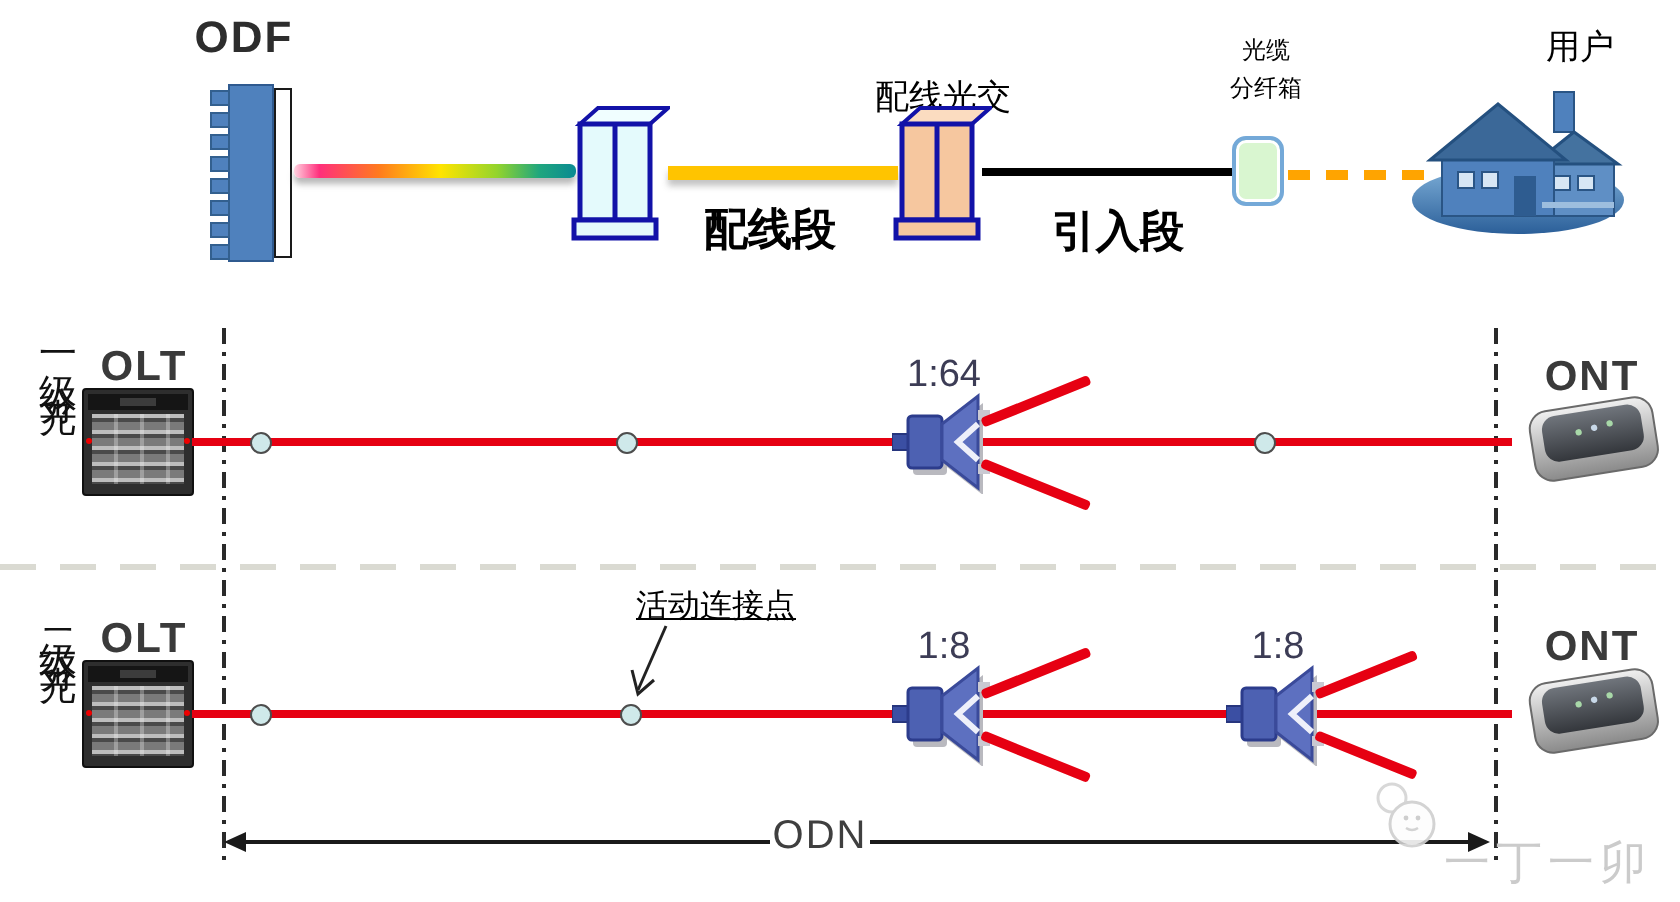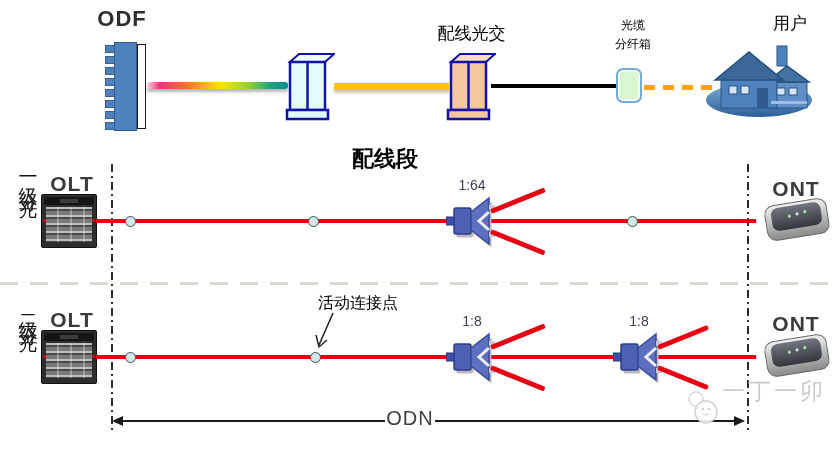--- a/index.html
+++ b/index.html
@@ -6,21 +6,21 @@
   .stage{position:relative;width:840px;height:451px;background:#ffffff;overflow:hidden;
          font-family:"Liberation Sans","DejaVu Sans",sans-serif;}
   .abs{position:absolute;}
 
   
   .odf-title{font-size:22px;font-weight:600;color:#2d2d2d;letter-spacing:1px;text-align:center;}
   .dev-label{font-size:17px;color:#000;text-align:center;}
   .dev-label.small{font-size:12px;line-height:19px;white-space:pre-line;}
   .seg-label{font-size:22px;font-weight:bold;color:#000;}
   .eq-label{font-size:21px;font-weight:600;color:#3a3a3a;letter-spacing:1px;text-align:center;}
-  .ratio-label{font-size:14px;color:#3c3c55;text-align:center;}
+  .ratio-label{font-size:19px;color:#3c3c55;text-align:center;}
   .side-label{font-size:19px;color:#111;writing-mode:vertical-rl;text-orientation:upright;letter-spacing:6px;}
   .note-label{font-size:16px;color:#000;}
   .odn-label{font-size:20px;color:#3f3f3f;letter-spacing:1px;text-align:center;}
   .watermark-text{font-size:23px;color:#cbcbcb;letter-spacing:3px;}
 
   
   .trunk-gradient{width:141px;height:7px;border-radius:3px;
     background:linear-gradient(90deg,#ffd2e0 0%,#ff2f7c 9%,#ff7a1e 30%,#ffe400 52%,#93d42c 72%,#1fa67e 87%,#0a8a92 100%);
     box-shadow:0 3px 3px rgba(125,125,125,.55);}
   .yellow-line{width:115px;height:7px;background:#ffc400;box-shadow:0 3px 3px rgba(125,125,125,.45);}
@@ -82,31 +82,32 @@
   <div class="abs trunk-gradient" style="left:147px;top:82px;"></div>
 
   <svg class="abs" style="left:285px;top:52px;" width="50" height="72" viewBox="0 0 50 72">
     <polygon points="5,10 14,2 49,2 40,10" fill="#f0feff" stroke="#1212a8" stroke-width="2"></polygon>
     <rect x="5" y="10" width="35" height="48" fill="#e4fafc" stroke="#1212a8" stroke-width="2.5"></rect>
     <line x1="22.5" y1="10" x2="22.5" y2="58" stroke="#1212a8" stroke-width="2.5"></line>
     <rect x="2" y="58" width="41" height="9" fill="#e4fafc" stroke="#1212a8" stroke-width="2.5"></rect>
   </svg>
 
   <div class="abs yellow-line" style="left:334px;top:83px;"></div>
-  <div class="abs seg-label" style="left:352px;top:100px;margin-top:44px;">配线段</div>
-
-  <div class="abs dev-label" style="left:429px;top:22px;width:85px;">配线光交</div>
+  <div class="abs seg-label" style="left:352px;top:100px;">配线段</div>
+
+  <div class="abs dev-label" style="left:429px;top:37px;width:85px;">配线光交</div>
   <svg class="abs" style="left:446px;top:52px;" width="50" height="72" viewBox="0 0 50 72">
     <polygon points="5,10 14,2 49,2 40,10" fill="#fbdcc0" stroke="#1212a8" stroke-width="2"></polygon>
     <rect x="5" y="10" width="35" height="48" fill="#f6c79f" stroke="#1212a8" stroke-width="2.5"></rect>
     <line x1="22.5" y1="10" x2="22.5" y2="58" stroke="#1212a8" stroke-width="2.5"></line>
     <rect x="2" y="58" width="41" height="9" fill="#f6c79f" stroke="#1212a8" stroke-width="2.5"></rect>
   </svg>
 
   <div class="abs black-line" style="left:491px;top:84px;"></div>
+  <div class="abs seg-label" style="left:526px;top:101px;">引入段</div>
 
   <div class="abs dev-label small" style="left:602px;top:16px;width:62px;">光缆
 分纤箱</div>
   <div class="abs" style="left:616px;top:68px;width:26px;height:35px;background:#d9f6d0;
        border:2px solid #74a9d8;border-radius:7px;box-shadow:inset 0 0 0 1.5px #ffffff;box-sizing:border-box;"></div>
 
   <div class="abs orange-dashed" style="left:644px;top:85px;"></div>
 
   <div class="abs dev-label" style="left:765px;top:12px;width:50px;">用户</div>
   <svg class="abs" style="left:705px;top:40px;" width="112" height="78" viewBox="0 0 112 78">
@@ -195,21 +196,21 @@
       <div class="olt-vent"></div>
       <div class="olt-cards"></div>
     <div class="olt-dot" style="left:1px;top:24px;"></div>
       <div class="olt-dot" style="right:1px;top:24px;"></div>
   </div>
 
   <div class="abs fiber-red" style="left:96px;top:355px;width:660px;"></div>
   <div class="abs conn-dot" style="left:125px;top:352px;"></div>
   <div class="abs conn-dot" style="left:310px;top:352px;"></div>
 
-  <div class="abs note-label" style="left:318px;top:293px;">活动连接点</div>
+  <div class="abs note-label" style="left:318px;top:293px;text-decoration:underline;">活动连接点</div>
   <svg class="abs" style="left:308px;top:310px;" width="34" height="42" viewBox="0 0 34 42">
     <line x1="25" y1="3" x2="11" y2="35" stroke="#222" stroke-width="1.5"></line>
     <polyline points="8,25 11,37 19,30" fill="none" stroke="#222" stroke-width="1.5"></polyline>
   </svg>
 
   <div class="abs ratio-label" style="left:446px;top:313px;width:52px;">1:8</div>
   <svg class="abs" style="left:446px;top:331px;" width="52" height="52" viewBox="0 0 52 52">
     <g transform="translate(2.5,3.5)" fill="#b9b9bf">
       <rect x="8" y="13" width="17" height="26" rx="2"></rect>
         <polygon points="25,17 43,3 43,49 25,35"></polygon>
@@ -257,15 +258,15 @@
   <div class="abs odn-seg" style="left:435px;top:420px;width:300px;"></div>
   <div class="abs arrhead-r" style="left:734px;top:416px;"></div>
 
   <svg class="abs wm-cartoon" style="left:684px;top:386px;" width="36" height="40" viewBox="0 0 36 40">
     <circle cx="12" cy="13" r="7" fill="#ffffff" stroke="#d4d4d4" stroke-width="1.5"></circle>
     <circle cx="22" cy="26" r="11" fill="#fdfdfd" stroke="#cfcfcf" stroke-width="1.5"></circle>
     <circle cx="19" cy="23" r="1.2" fill="#c9c9c9"></circle>
       <circle cx="25" cy="23" r="1.2" fill="#c9c9c9"></circle>
     <path d="M19 28 q3 2 6 0" fill="none" stroke="#cfcfcf" stroke-width="1.2"></path>
   </svg>
-  <div class="abs watermark-text" style="left:722px;top:376px;">一丁一卯</div>
+  <div class="abs watermark-text" style="left:722px;top:416px;">一丁一卯</div>
 
 </div>
 
 </body></html>

